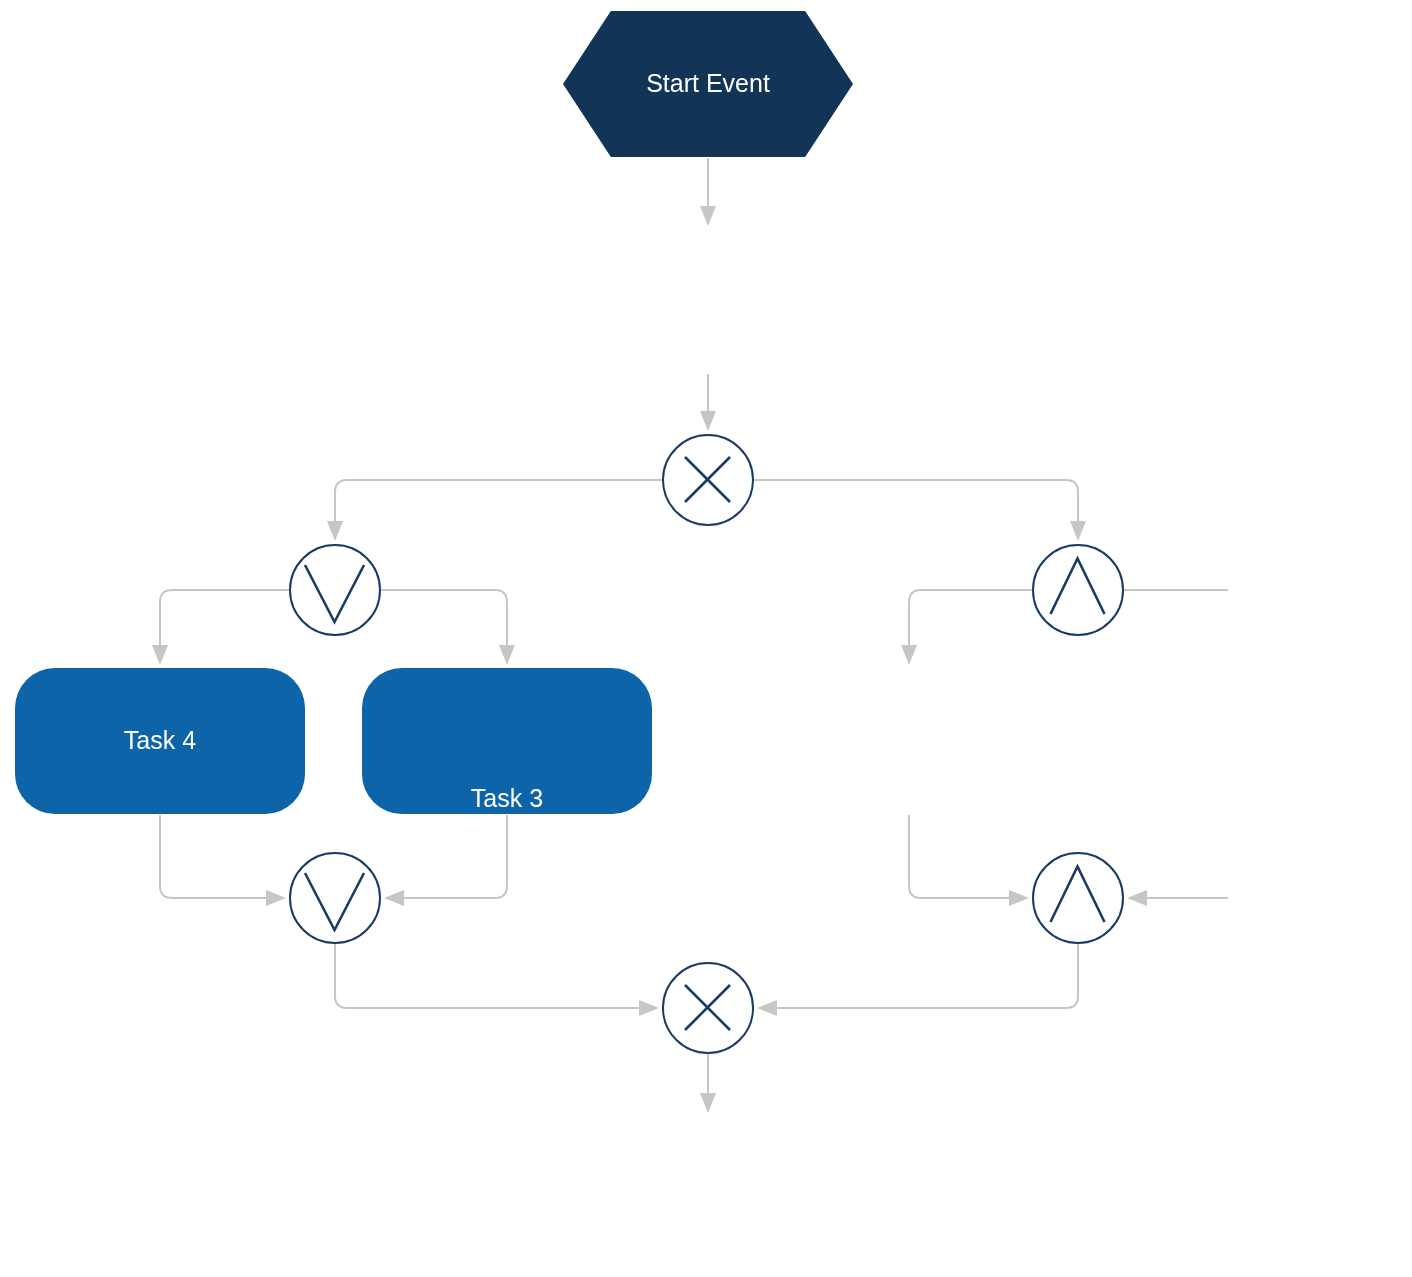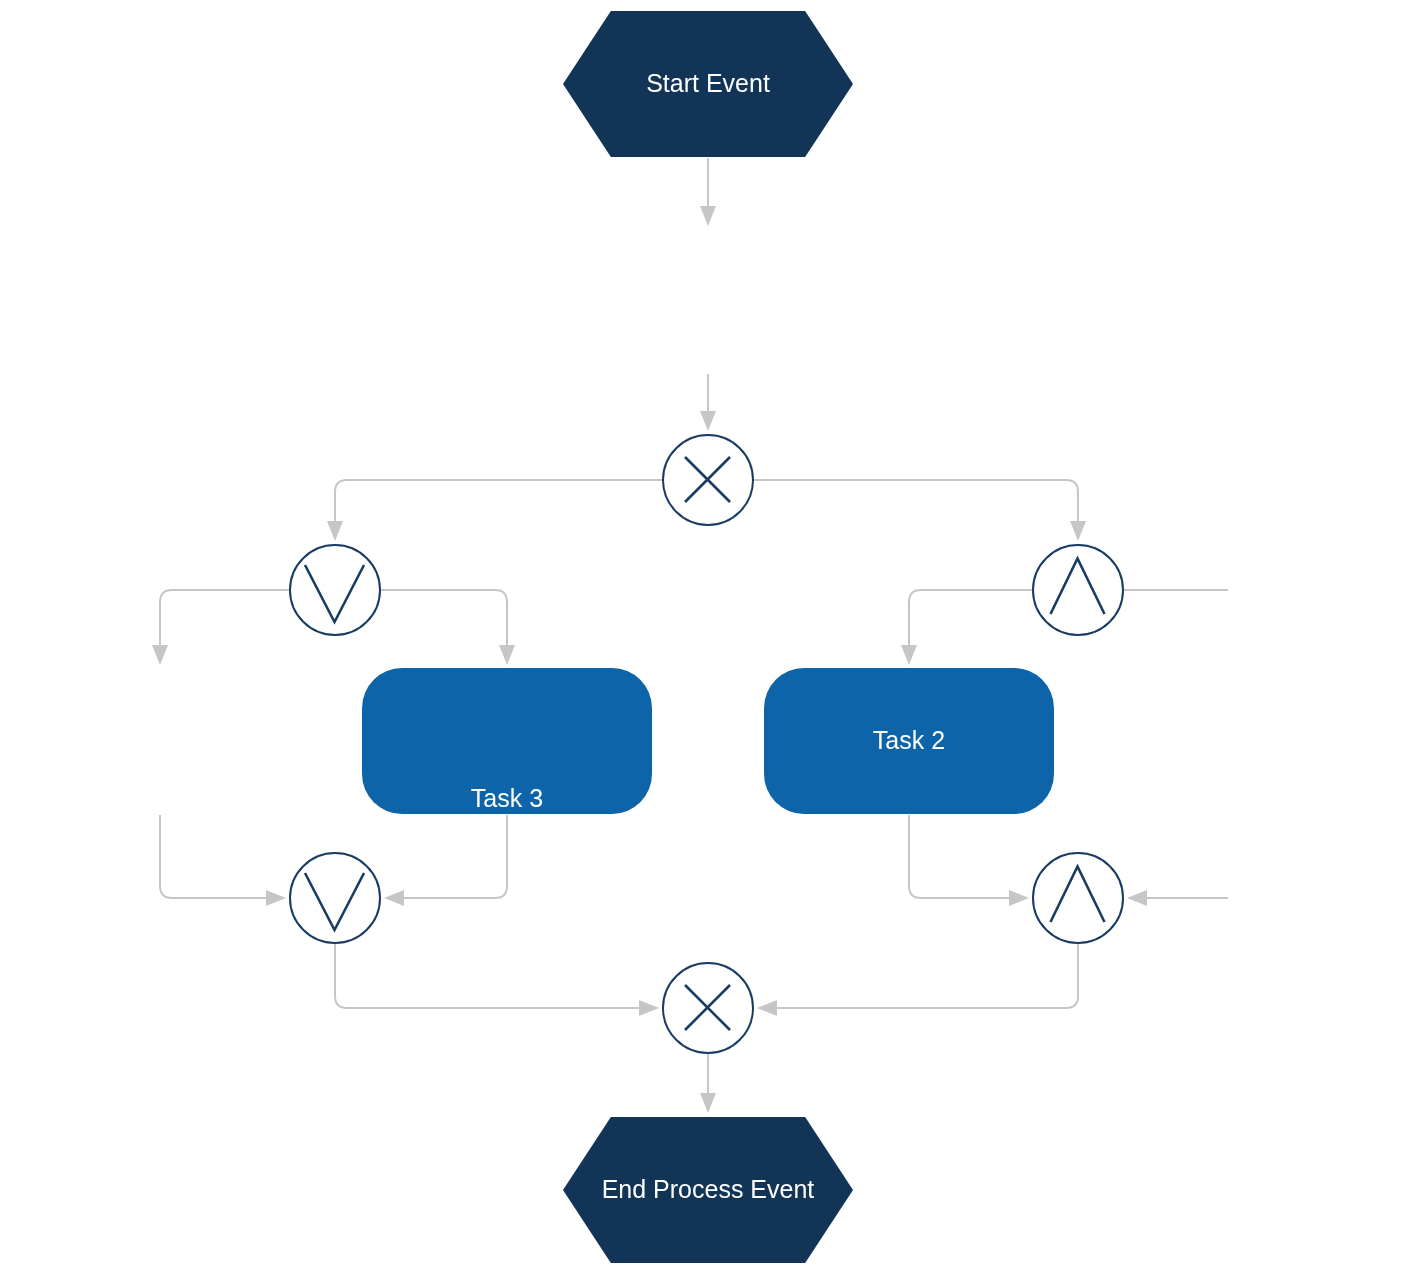--- a/index.html
+++ b/index.html
@@ -76,33 +76,30 @@
     <path marker-end="url(#arrow)" d="M335,944 L335,996 Q335,1008 347,1008 L657,1008"></path>
     <path marker-end="url(#arrow)" d="M1078,944 L1078,996 Q1078,1008 1066,1008 L759,1008"></path>
     <path marker-end="url(#arrow)" d="M708,1054 L708,1111"></path>
   </svg>
 
   <div id="n-start" class="node hexagon">
     <span class="label">Start Event</span>
   </div>
 
 
+  <div id="n-task4" class="node task">
+    <span class="label">Task 4</span>
+  </div>
 
   <div id="n-task3" class="node task">
     <span class="label">Task 3</span>
   </div>
 
-  <div id="n-task2" class="node task">
-    <span class="label">Task 2</span>
-  </div>
 
 
-  <div id="n-end" class="node hexagon">
-    <span class="label">End Process Event</span>
-  </div>
 
   <div id="g-xor-split" class="gateway">
     <svg viewBox="0 0 87 87">
       <line x1="21" y1="21" x2="66" y2="66"></line>
         <line x1="66" y1="21" x2="21" y2="66"></line>
     </svg>
   </div>
 
   <div id="g-or-split" class="gateway">
     <svg viewBox="0 0 87 87">

